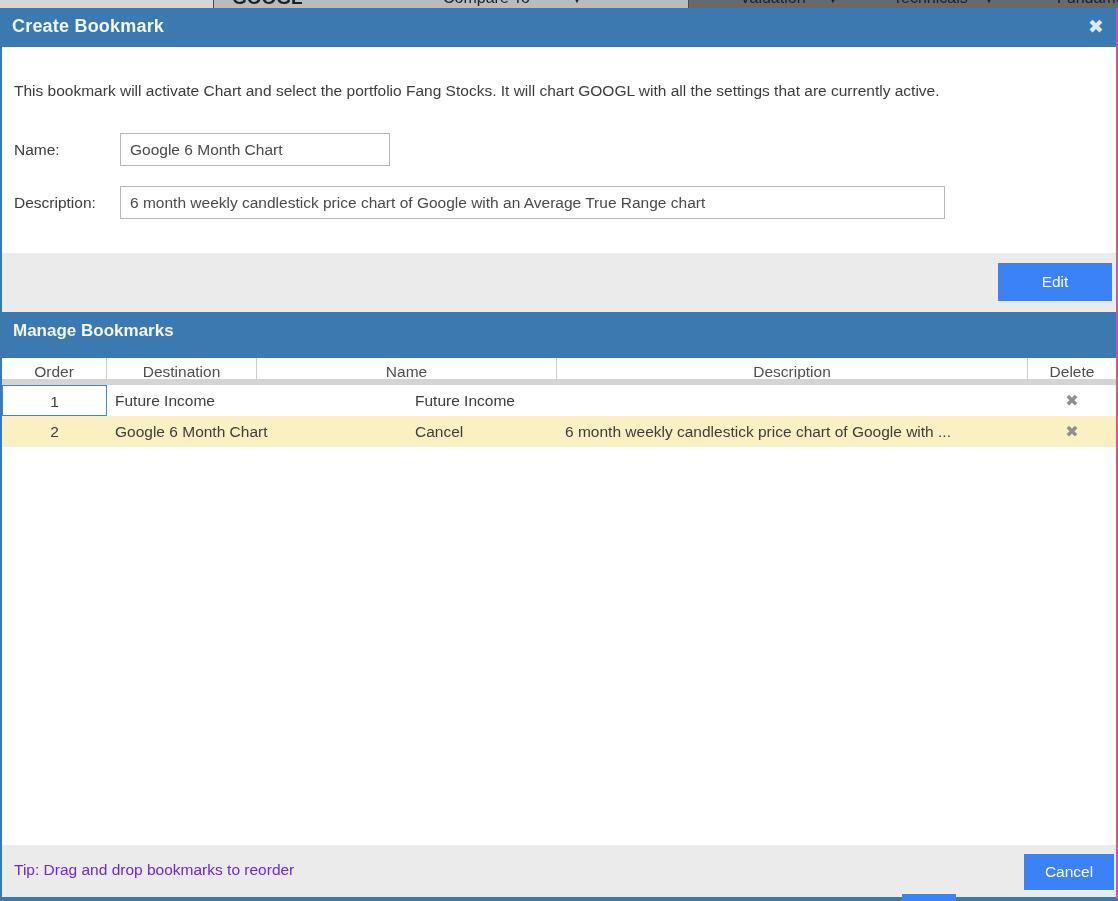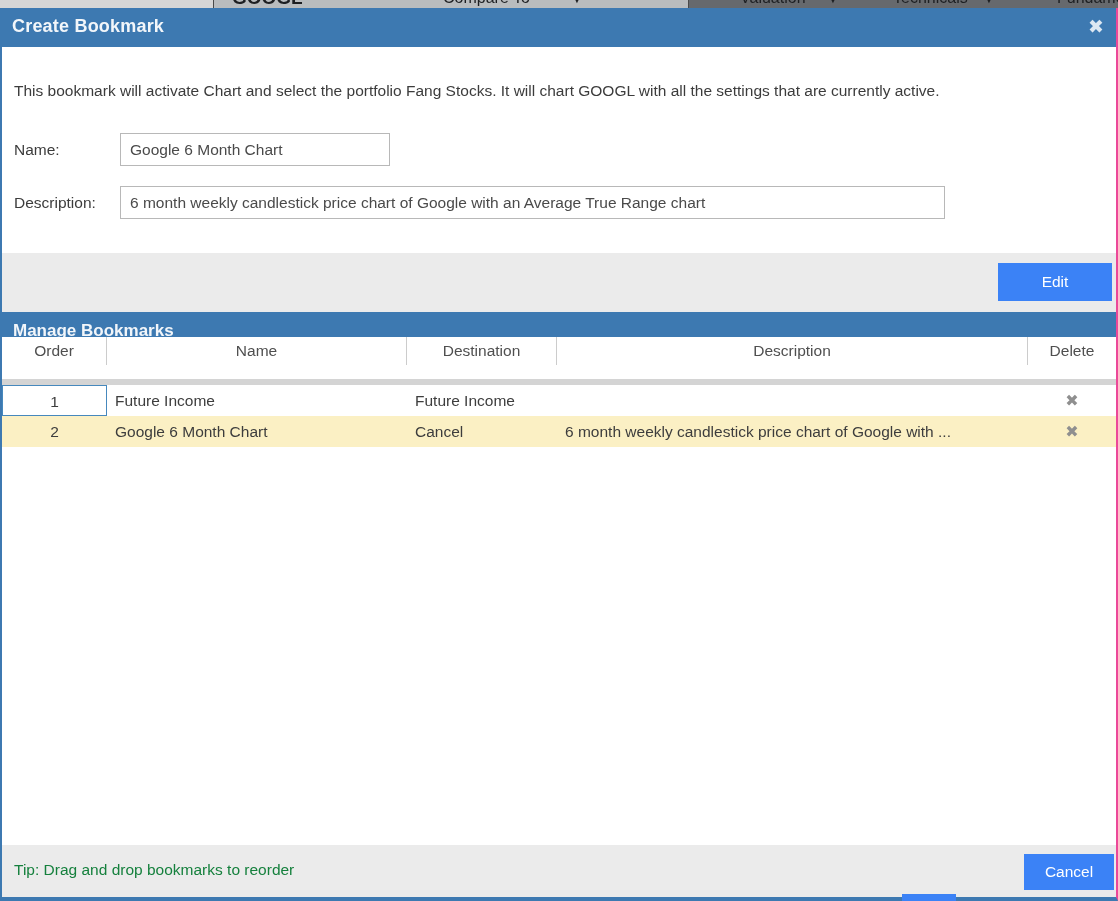--- a/index.html
+++ b/index.html
@@ -36,21 +36,21 @@
 
   .editbar{position:absolute;left:0;top:245px;width:100%;height:59px;background:#ebebeb;}
   .btn{background:#3b82f6;color:#fff;border:none;font-family:inherit;font-size:15.5px;
        text-align:center;cursor:pointer;}
   .btn-edit{position:absolute;right:4px;top:10px;width:114px;height:38px;}
 
   .managebar{position:absolute;left:0;top:304px;width:100%;height:53px;background:#3d79b1;}
   .manage-title{position:absolute;left:11px;top:9px;font-size:17px;font-weight:bold;color:#f2f6fa;}
 
   
-  .thead{position:absolute;left:0;top:329px;width:100%;height:28px;display:flex;background:#fff;}
+  .thead{position:absolute;left:0;top:350px;width:100%;height:28px;display:flex;background:#fff;}
   .th{font-size:15.5px;color:#4f4f4f;text-align:center;line-height:28px;box-sizing:border-box;border-right:1px solid #ccc;}
   .th:last-child{border-right:none;}
   .hdr-rule{position:absolute;left:0;top:371px;width:100%;height:6px;background:#d4d4d4;}
 
   .tbody{position:absolute;left:0;top:377px;width:100%;}
   .trow{display:flex;height:31px;background:#fff;}
   .trow.selected{background:#fbf0c4;}
   .td{font-size:15.5px;color:#3d3d3d;line-height:31px;box-sizing:border-box;
       white-space:nowrap;overflow:hidden;}
   .td.c-order{text-align:center;}
@@ -59,21 +59,21 @@
   .td.c-name,.td.c-dest,.td.c-desc{padding-left:8px;text-align:left;}
   .td.c-del{text-align:center;color:#8f8f8f;font-weight:bold;font-size:16px;cursor:pointer;}
 
   .w-order{width:105px;}
   .w-name{width:300px;}
   .w-dest{width:150px;}
   .w-desc{width:471px;}
   .w-del{width:88px;}
 
   .footer{position:absolute;left:0;bottom:0;width:100%;height:52px;background:#ebebeb;}
-  .tip{position:absolute;left:12px;top:16px;font-size:15.5px;color:#15803d;}
+  .tip{position:absolute;left:12px;top:16px;font-size:15.5px;color:#6d28d9;}
   .btn-ok{position:absolute;right:160px;top:9px;width:54px;height:44px;margin-top:40px;}
   .btn-cancel{position:absolute;right:2px;top:9px;width:90px;height:36px;}
 </style>
 </head>
 <body>
 
 <div class="backdrop">
   <div class="bd-seg l"></div>
   <div class="bd-seg m"></div>
   <div class="bd-seg r"></div>
@@ -107,22 +107,22 @@
   <div class="editbar">
     <button class="btn btn-edit">Edit</button>
   </div>
 
   <div class="managebar">
     <span class="manage-title">Manage Bookmarks</span>
   </div>
 
   <div class="thead">
     <div class="th w-order">Order</div>
+    <div class="th w-dest">Destination</div>
     <div class="th w-name">Name</div>
-    <div class="th w-dest">Destination</div>
     <div class="th w-desc">Description</div>
     <div class="th w-del">Delete</div>
   </div>
   <div class="hdr-rule"></div>
 
   <div class="tbody" id="rows">
       <div class="trow focused-order">
       <div class="td c-order w-order">
           <span class="cellbox">1</span>
         </div>

